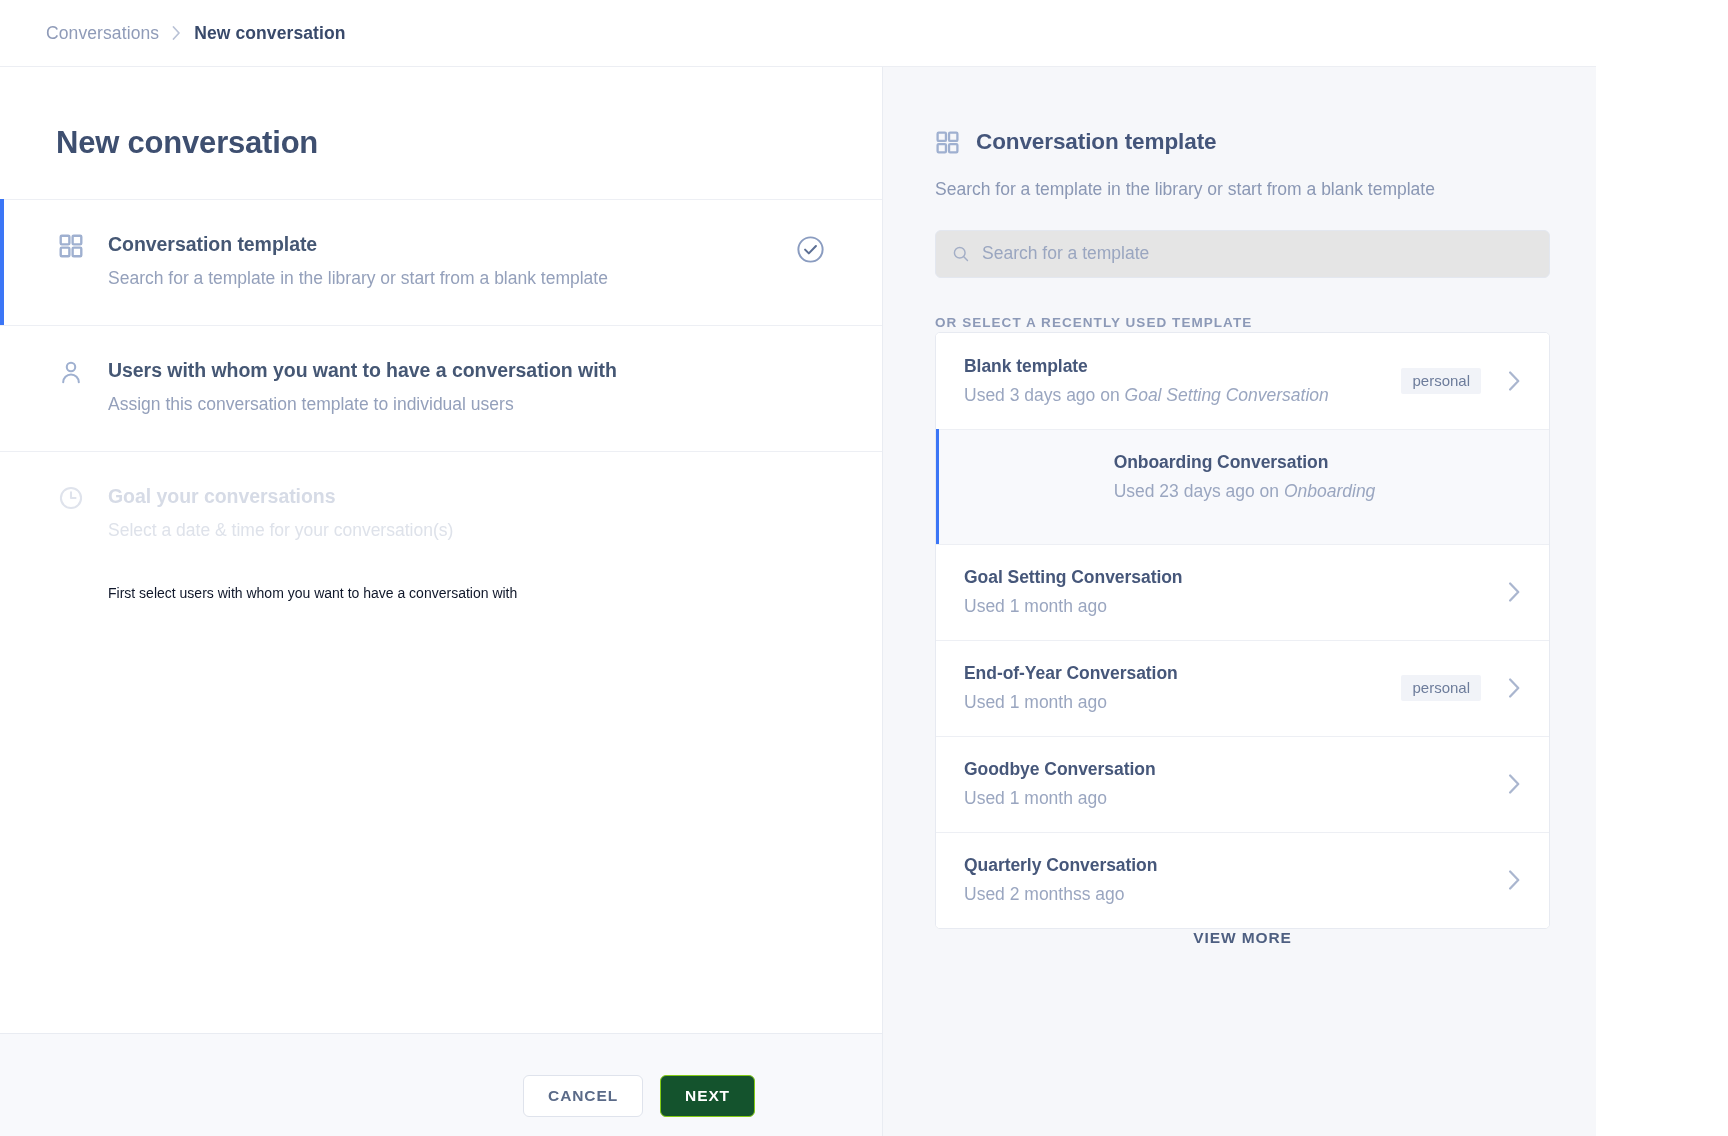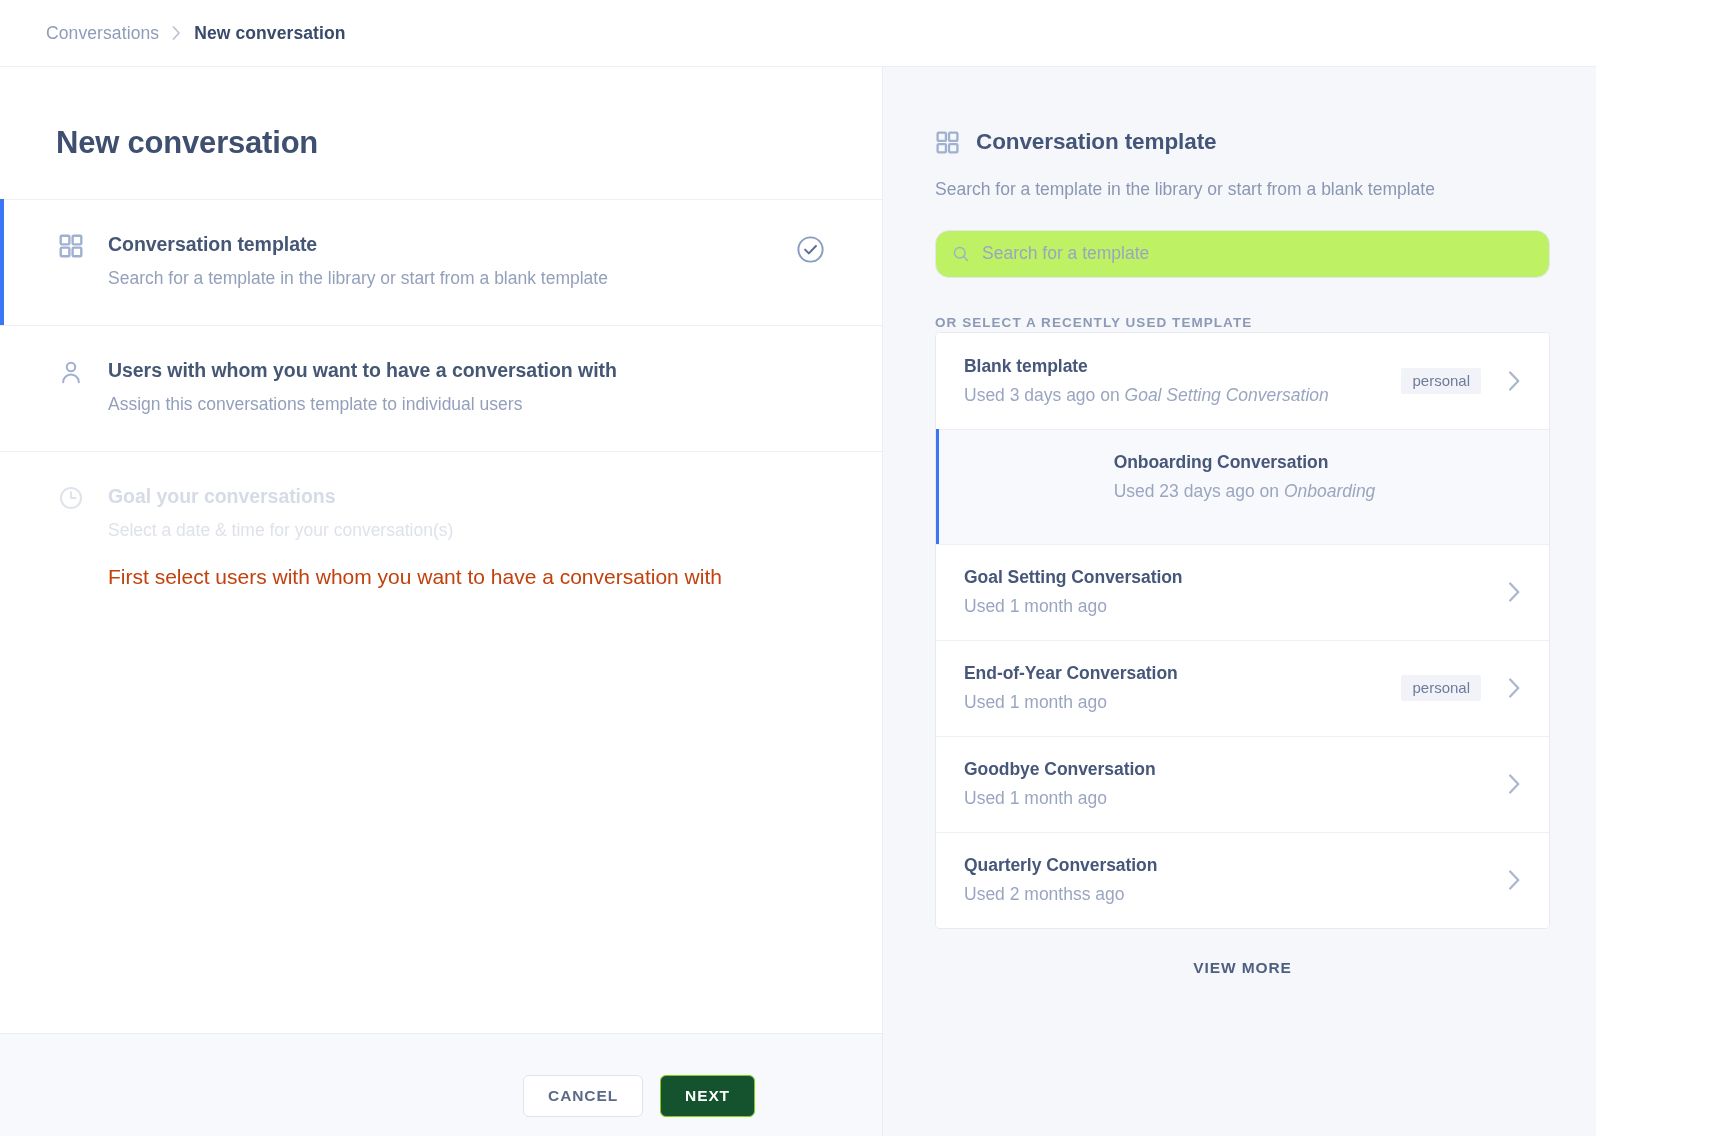--- a/index.html
+++ b/index.html
@@ -113,23 +113,23 @@
     line-height: 1.35;
   }
   .step-sub {
     font-size: 17.5px;
     color: #94a0bb;
     margin-top: 9px;
     line-height: 1.4;
     font-weight: 400;
   }
   .step-note {
-    font-size: 21px;
-    color: #c2410c;
-    margin-top: 20px;
+    font-size: 14px;
+    color: #0f172a;
+    margin-top: 42px;
     line-height: 1.4;
   }
   .step-check {
     margin-left: auto;
     padding-top: 4px;
     display: flex;
     align-items: flex-start;
   }
 
   .step.disabled .step-title { color: #d6dbe6; font-weight: 700; }
@@ -200,23 +200,23 @@
   .right-sub {
     font-size: 17.5px;
     color: #8a97b4;
     margin-top: 23px;
     line-height: 1.35;
   }
 
   .search-box {
     margin-top: 28px;
     height: 48px;
-    background: #bef264;
+    background: #e5e5e5;
     border: 1px solid #e3e7ef;
-    border-radius: 14px;
+    border-radius: 6px;
     display: flex;
     align-items: center;
     padding: 0 16px;
     gap: 12px;
   }
   .search-input {
     border: none;
     outline: none;
     background: transparent;
     font-family: "Liberation Sans", sans-serif;
@@ -293,21 +293,20 @@
   }
   .chev {
     width: 22px;
     display: flex;
     align-items: center;
     justify-content: center;
   }
   .chev.hidden { visibility: hidden; }
 
   .view-more {
-    margin-top: 30px;
     text-align: center;
     font-size: 15.5px;
     font-weight: 700;
     letter-spacing: .9px;
     color: #4e5f81;
     cursor: pointer;
   }
 </style>
 </head>
 <body>
@@ -354,21 +353,21 @@
 
         <div class="step">
           <div class="step-icon">
             <svg width="26" height="26" viewBox="0 0 24 24" fill="none">
               <circle cx="12" cy="7.4" r="3.9" stroke="#9fb0d0" stroke-width="1.9"></circle>
               <path d="M4.8 21.5a7.2 7.2 0 0114.4 0" stroke="#9fb0d0" stroke-width="1.9" stroke-linecap="round"></path>
             </svg>
           </div>
           <div class="step-text">
             <div class="step-title">Users with whom you want to have a conversation with</div>
-            <div class="step-sub">Assign this conversations template to individual users</div>
+            <div class="step-sub">Assign this conversation template to individual users</div>
           </div>
         </div>
 
         <div class="step step-plan disabled">
           <div class="step-icon">
             <svg width="26" height="26" viewBox="0 0 24 24" fill="none">
               <circle cx="12" cy="12" r="9.3" stroke="#dfe3ec" stroke-width="1.9"></circle>
               <path d="M12 6.8V12h4.2" stroke="#dfe3ec" stroke-width="1.9" stroke-linecap="round" stroke-linejoin="round"></path>
             </svg>
           </div>

